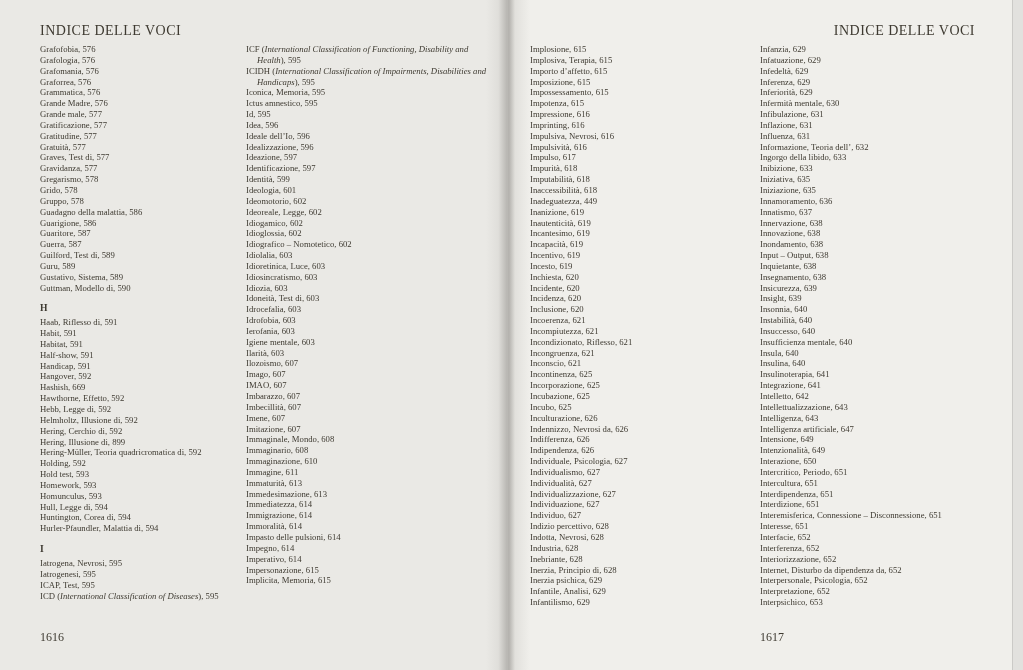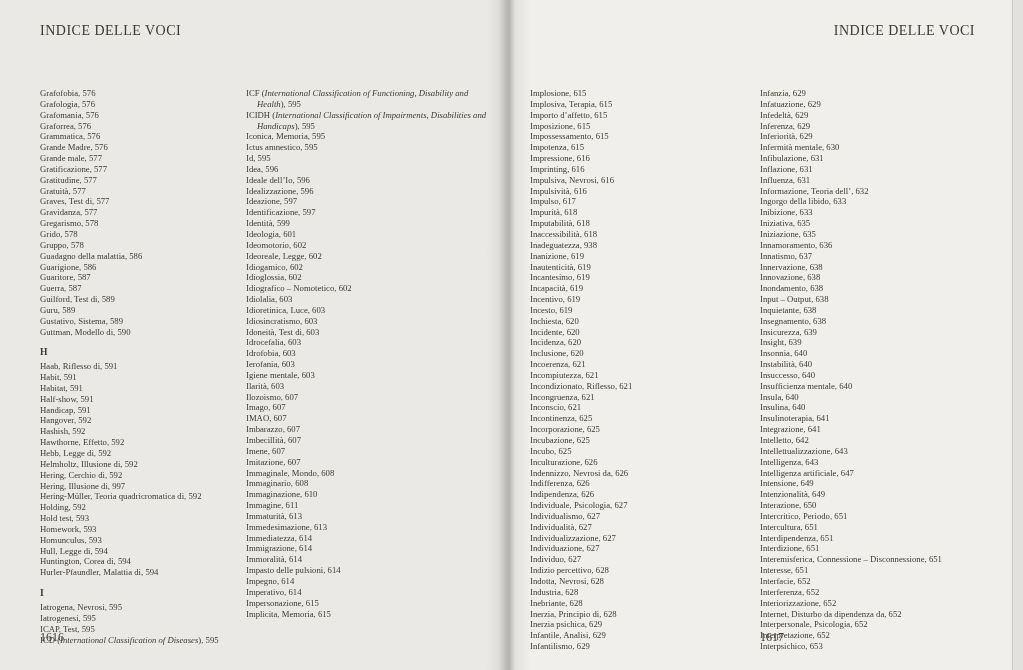--- a/index.html
+++ b/index.html
@@ -23,21 +23,21 @@
   #right-edge {
     position: absolute; left: 1012px; top: 0; width: 11px; height: 670px;
     background: #e2e1de; border-left: 1px solid rgba(0,0,0,0.10);
   }
   .running-header {
     position: absolute; top: 23px; font-size: 14px; letter-spacing: 0.5px;
   }
   #header-left  { left: 40px; }
   #header-right { left: 760px; width: 215px; text-align: right; }
   .col {
-    position: absolute; top: 44px; font-size: 8.7px; line-height: 10.85px; margin-top: 44px;
+    position: absolute; top: 44px; font-size: 8.7px; line-height: 10.85px;
   }
   #col-l1 { left: 40px;  width: 208px; }
   #col-l2 { left: 246px; width: 252px; }
   #col-r1 { left: 530px; width: 226px; }
   #col-r2 { left: 760px; width: 252px; }
   .entry { padding-left: 11px; text-indent: -11px; }
   .letter-heading { font-weight: bold; font-size: 9.6px; margin-top: 10px; margin-bottom: 3px; }
   .italic { font-style: italic; }
   .page-number { position: absolute; top: 630px; font-size: 12px; }
   #pagenum-left  { left: 40px; }
@@ -78,26 +78,26 @@
     <div class="entry">Guru, 589</div>
     <div class="entry">Gustativo, Sistema, 589</div>
     <div class="entry">Guttman, Modello di, 590</div>
     <div class="letter-heading">H</div>
     <div class="entry">Haab, Riflesso di, 591</div>
     <div class="entry">Habit, 591</div>
     <div class="entry">Habitat, 591</div>
     <div class="entry">Half-show, 591</div>
     <div class="entry">Handicap, 591</div>
     <div class="entry">Hangover, 592</div>
-    <div class="entry">Hashish, 592</div>
+    <div class="entry">Hashish, 669</div>
     <div class="entry">Hawthorne, Effetto, 592</div>
     <div class="entry">Hebb, Legge di, 592</div>
     <div class="entry">Helmholtz, Illusione di, 592</div>
     <div class="entry">Hering, Cerchio di, 592</div>
-    <div class="entry">Hering, Illusione di, 997</div>
+    <div class="entry">Hering, Illusione di, 899</div>
     <div class="entry">Hering-Müller, Teoria quadricromatica di, 592</div>
     <div class="entry">Holding, 592</div>
     <div class="entry">Hold test, 593</div>
     <div class="entry">Homework, 593</div>
     <div class="entry">Homunculus, 593</div>
     <div class="entry">Hull, Legge di, 594</div>
     <div class="entry">Huntington, Corea di, 594</div>
     <div class="entry">Hurler-Pfaundler, Malattia di, 594</div>
     <div class="letter-heading">I</div>
     <div class="entry">Iatrogena, Nevrosi, 595</div>
@@ -119,20 +119,21 @@
     <div class="entry">Identità, 599</div>
     <div class="entry">Ideologia, 601</div>
     <div class="entry">Ideomotorio, 602</div>
     <div class="entry">Ideoreale, Legge, 602</div>
     <div class="entry">Idiogamico, 602</div>
     <div class="entry">Idioglossia, 602</div>
     <div class="entry">Idiografico – Nomotetico, 602</div>
     <div class="entry">Idiolalia, 603</div>
     <div class="entry">Idioretinica, Luce, 603</div>
     <div class="entry">Idiosincratismo, 603</div>
+    <div class="entry">Idiozia, 603</div>
     <div class="entry">Idoneità, Test di, 603</div>
     <div class="entry">Idrocefalia, 603</div>
     <div class="entry">Idrofobia, 603</div>
     <div class="entry">Ierofania, 603</div>
     <div class="entry">Igiene mentale, 603</div>
     <div class="entry">Ilarità, 603</div>
     <div class="entry">Ilozoismo, 607</div>
     <div class="entry">Imago, 607</div>
     <div class="entry">IMAO, 607</div>
     <div class="entry">Imbarazzo, 607</div>
@@ -162,21 +163,21 @@
     <div class="entry">Impossessamento, 615</div>
     <div class="entry">Impotenza, 615</div>
     <div class="entry">Impressione, 616</div>
     <div class="entry">Imprinting, 616</div>
     <div class="entry">Impulsiva, Nevrosi, 616</div>
     <div class="entry">Impulsività, 616</div>
     <div class="entry">Impulso, 617</div>
     <div class="entry">Impurità, 618</div>
     <div class="entry">Imputabilità, 618</div>
     <div class="entry">Inaccessibilità, 618</div>
-    <div class="entry">Inadeguatezza, 938</div>
+    <div class="entry">Inadeguatezza, 449</div>
     <div class="entry">Inanizione, 619</div>
     <div class="entry">Inautenticità, 619</div>
     <div class="entry">Incantesimo, 619</div>
     <div class="entry">Incapacità, 619</div>
     <div class="entry">Incentivo, 619</div>
     <div class="entry">Incesto, 619</div>
     <div class="entry">Inchiesta, 620</div>
     <div class="entry">Incidente, 620</div>
     <div class="entry">Incidenza, 620</div>
     <div class="entry">Inclusione, 620</div>

